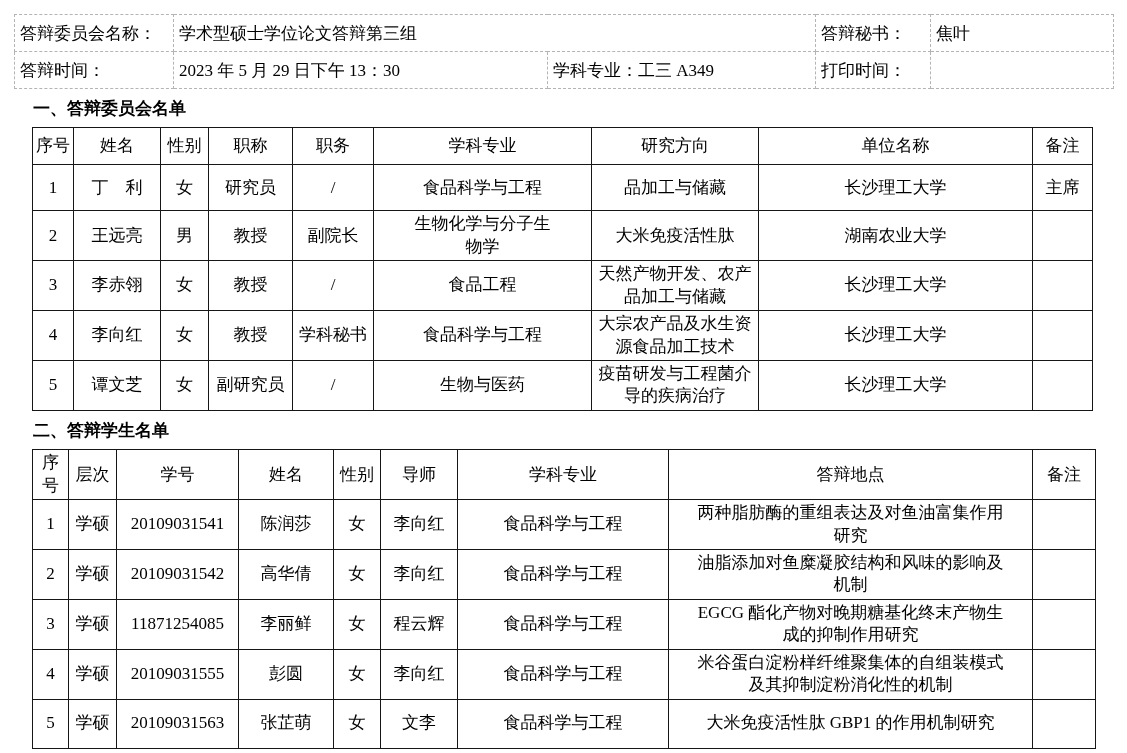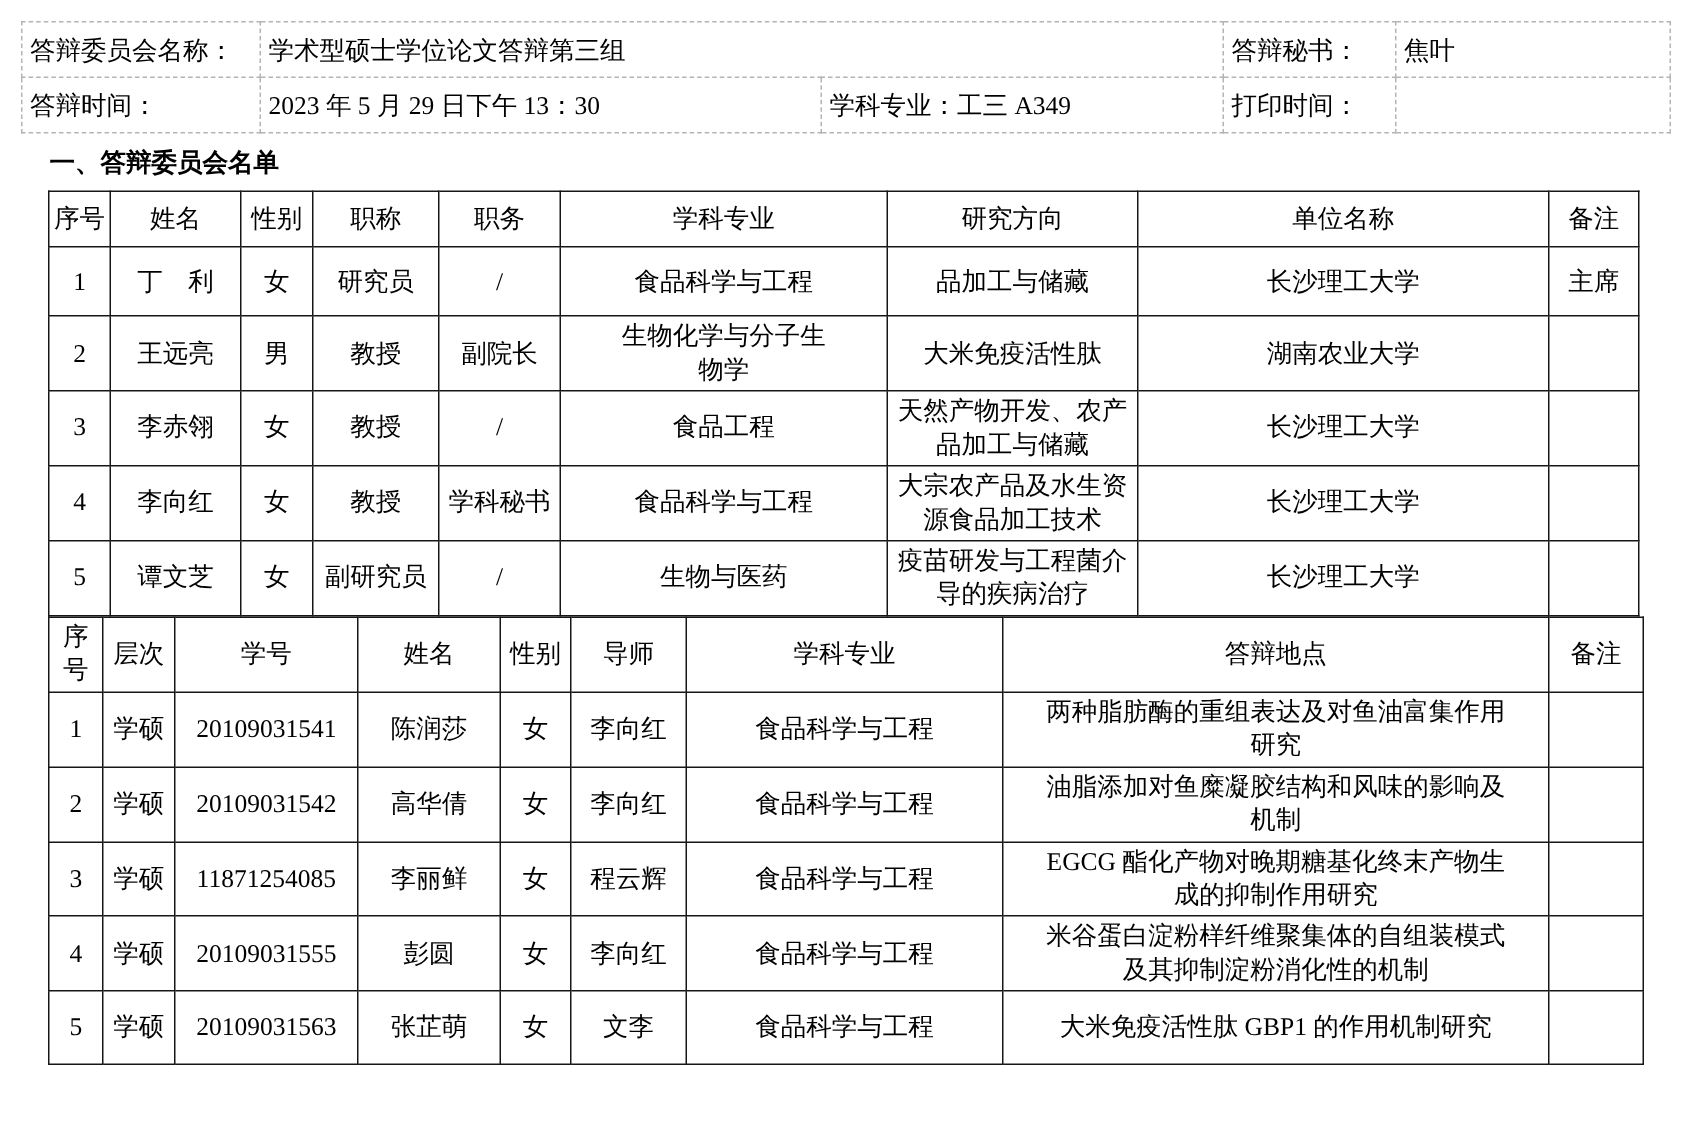--- a/index.html
+++ b/index.html
@@ -178,20 +178,21 @@
           <td>/</td>
           <td>生物与医药</td>
           <td>疫苗研发与工程菌介
 导的疾病治疗</td>
           <td>长沙理工大学</td>
           <td></td>
         </tr>
       </tbody>
     </table>
 
+  <div class="section-title">二、答辩学生名单</div>
 
   <table class="grid-table students-table">
     <colgroup>
       <col style="width:36px">
       <col style="width:48px">
       <col style="width:122px">
       <col style="width:95px">
       <col style="width:47px">
       <col style="width:77px">
       <col style="width:211px">

